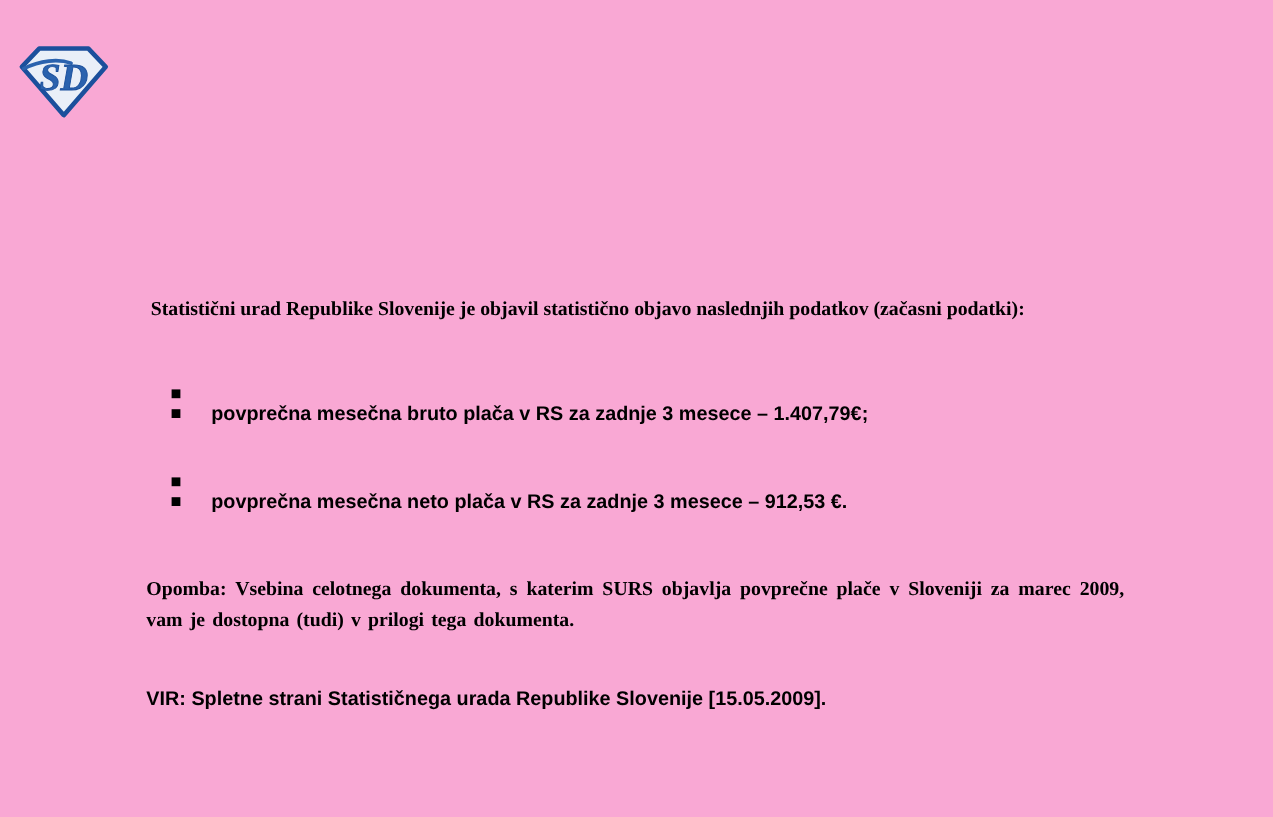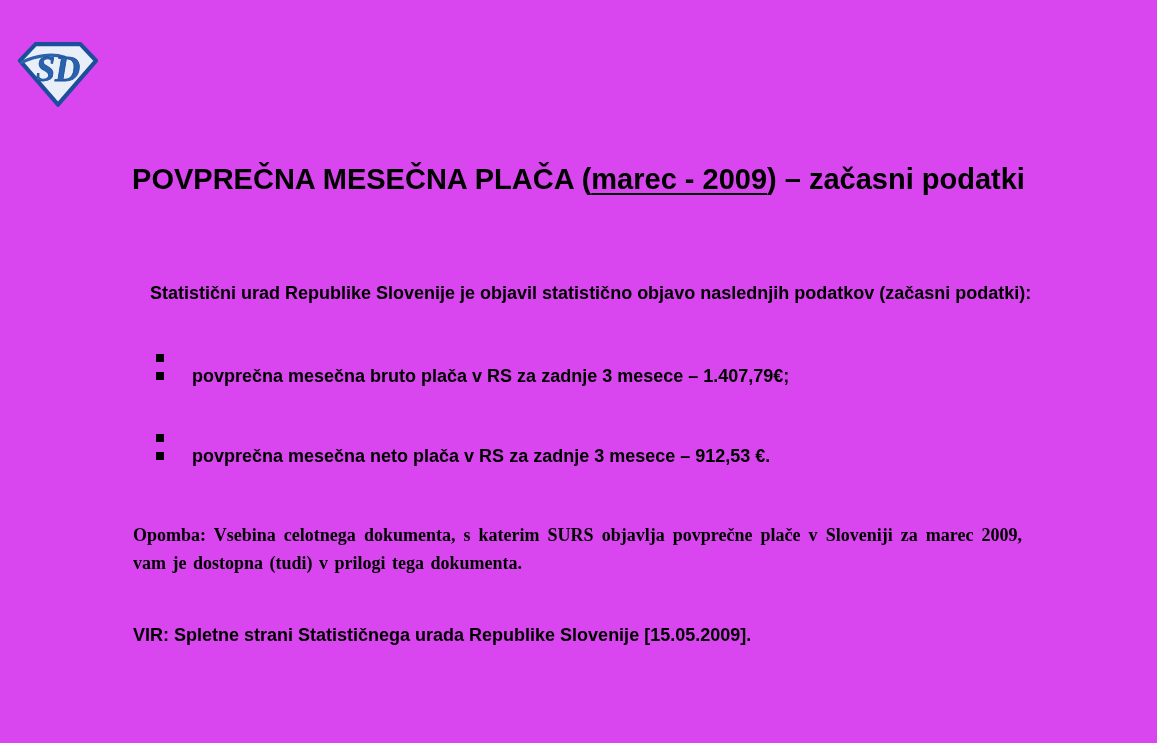--- a/index.html
+++ b/index.html
@@ -1,20 +1,20 @@
 <!DOCTYPE html>
 <html><head>
 <meta charset="utf-8">
 <style>
   html, body { margin: 0; padding: 0; background: #ffffff; }
   .page {
     position: relative;
     width: 1157px;
     height: 743px;
-    background: #d946ef;
+    background: #f9a8d4;
     font-family: "Liberation Sans", sans-serif;
     font-weight: bold;
     color: #000000;
     overflow: hidden;
   }
   .logo {
     position: absolute;
     left: 16px;
     top: 40px;
     width: 84px;
@@ -31,24 +31,25 @@
     font-size: 29px;
     letter-spacing: 0px;
     white-space: nowrap;
   }
   .title .u { text-decoration: underline; text-underline-offset: 4px; }
   .intro {
     position: absolute;
     left: 133px;
     top: 262px;
     width: 889px;
-    margin: 17px;
+    margin: 4px;
     font-size: 18px;
     line-height: 28px;
     text-align: justify;
+    font-family: Liberation Serif, serif;
   }
   .bullets {
     position: absolute;
     left: 156px;
     margin: 0;
     padding: 0;
     list-style: none;
     font-size: 18px;
     line-height: 28px;
   }
@@ -91,21 +92,20 @@
 <div class="page">
 
   <div class="logo">
     <svg viewBox="0 0 100 82" xmlns="http://www.w3.org/2000/svg">
       <path d="M4 25 L23 5 L77 5 L96 25 L50 78 Z" fill="#e9eff8" stroke="#1b4f9c" stroke-width="5" stroke-linejoin="round"></path>
       <path d="M6 27 C 24 18, 44 16, 58 21" fill="none" stroke="#2a62ae" stroke-width="4" stroke-linecap="round"></path>
       <text x="50" y="50" text-anchor="middle" font-family="Liberation Serif, serif" font-size="42" font-style="italic" font-weight="bold" fill="#2a62ae" stroke="#1b4f9c" stroke-width="1">SD</text>
     </svg>
   </div>
 
-  <h1 class="title"><span>POVPREČNA MESEČNA PLAČA (</span><span class="u">marec - 2009</span><span>) – začasni podatki</span></h1>
 
   <p class="intro">Statistični urad Republike Slovenije je objavil statistično objavo naslednjih podatkov (začasni podatki):</p>
 
   <ul class="bullets bullets-bruto">
     <li>
       <span class="marker"></span>
     </li>
     <li>
       <span class="marker"></span>
       <span>povprečna mesečna bruto plača v RS za zadnje 3 mesece – 1.407,79€;</span>

